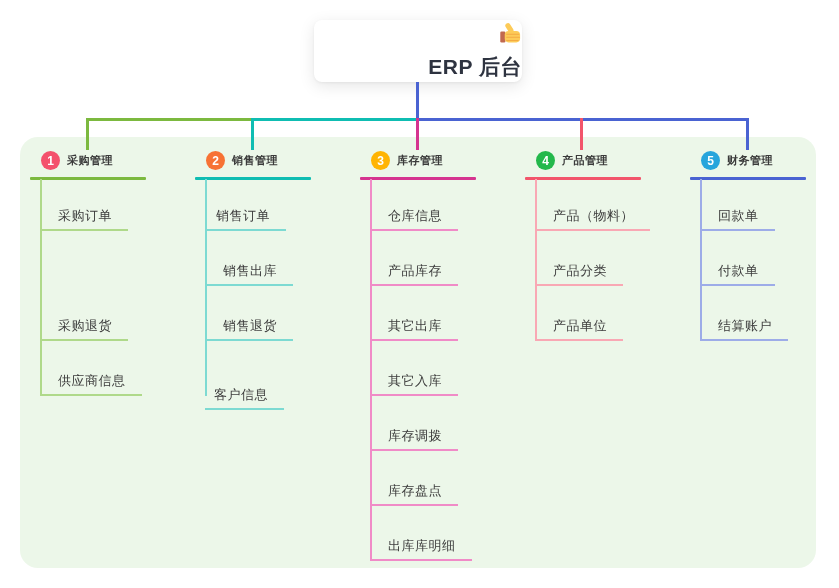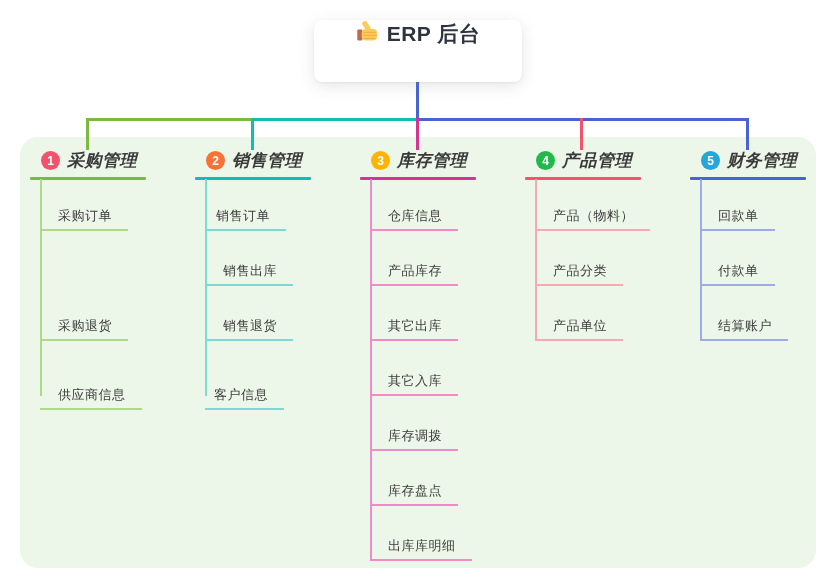--- a/index.html
+++ b/index.html
@@ -6,39 +6,39 @@
   .canvas{
     position:relative;width:839px;height:588px;background:#ffffff;overflow:hidden;
     font-family:"Liberation Sans","DejaVu Sans",sans-serif;
   }
   
   .panel{position:absolute;left:20px;top:137px;width:796px;height:431px;border-radius:18px;}
   
   .root-card{
     position:absolute;left:314px;top:20px;width:208px;height:62px;background:#ffffff;
     border-radius:8px;box-shadow:0 4px 16px rgba(0,0,0,0.10), 0 1px 3px rgba(0,0,0,0.05);
-    display:flex;align-items:flex-start;justify-content:center;gap:8px;
+    display:flex;align-items:flex-end;justify-content:center;gap:8px;flex-direction:column;
   }
   .root-card .label{font-size:21px;font-weight:600;color:#2E3340;letter-spacing:0.5px;}
   .thumb{width:23px;height:23px;display:block;}
   
   .line{position:absolute;}
   
   .branch{position:absolute;top:0;width:130px;height:588px;pointer-events:none;}
   .branch *{pointer-events:auto;}
   .b-title{
     position:absolute;left:0;top:149px;height:23px;width:116px;
     display:flex;align-items:center;padding-left:11px;gap:7px;box-sizing:border-box;
   }
   .badge{
     width:19px;height:19px;border-radius:50%;flex:0 0 19px;
     display:flex;align-items:center;justify-content:center;
     color:#ffffff;font-size:12px;font-weight:700;line-height:1;
   }
-  .b-title .t{font-size:17px;font-weight:600;color:#3A3A3A;white-space:nowrap;letter-spacing:0.5px;font-style:italic;}
+  .b-title .t{font-size:11px;font-weight:600;color:#3A3A3A;white-space:nowrap;letter-spacing:0.5px;}
   .b-underline{position:absolute;left:0;top:177px;width:116px;height:3px;border-radius:1px;}
   .spine{position:absolute;left:10px;top:179px;width:2px;}
   .child{
     position:absolute;left:10px;height:26px;box-sizing:border-box;
     padding:0 16px 4px 18px;border-bottom:2px solid transparent;
     display:flex;align-items:flex-end;white-space:nowrap;
     font-size:13px;color:#3C3C3C;letter-spacing:0.5px;
   }
 </style>
 </head>
@@ -72,21 +72,21 @@
 
   <div class="branch" style="left:30px;">
     <div class="b-title">
       <span class="badge" style="background: rgb(244, 81, 108);">1</span>
       <span class="t">采购管理</span>
     </div>
     <div class="b-underline" style="background: rgb(124, 185, 63);"></div>
     <div class="spine" style="height: 217px; background: rgb(175, 217, 138);"></div>
     <div class="child" style="top: 205px; border-bottom-color: rgb(175, 217, 138);">采购订单</div>
     <div class="child" style="top: 315px; border-bottom-color: rgb(175, 217, 138);">采购退货</div>
-    <div class="child" style="top: 384px; border-bottom-color: rgb(175, 217, 138);">供应商信息</div>
+    <div class="child" style="top: 370px; border-bottom-color: rgb(175, 217, 138);">供应商信息</div>
   </div>
 
   <div class="branch" style="left:195px;">
     <div class="b-title">
       <span class="badge" style="background: rgb(247, 114, 52);">2</span>
       <span class="t">销售管理</span>
     </div>
     <div class="b-underline" style="background: rgb(15, 189, 178);"></div>
     <div class="spine" style="height: 217px; background: rgb(125, 218, 210);"></div>
     <div class="child" style="top: 205px; border-bottom-color: rgb(125, 218, 210); padding-left: 11px;">销售订单</div>

